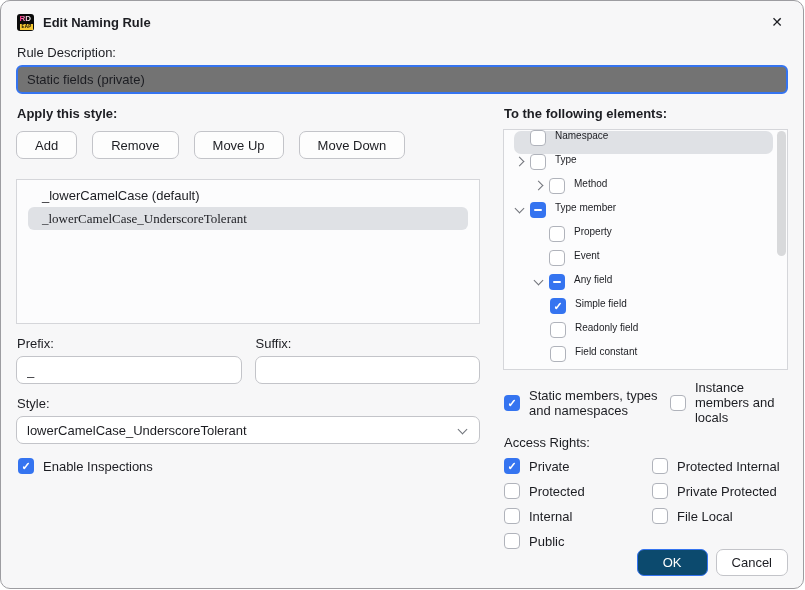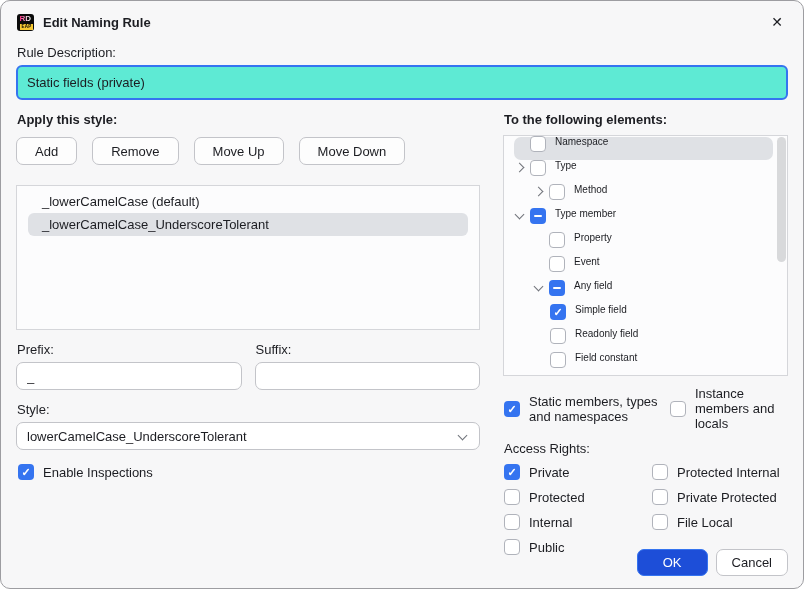--- a/index.html
+++ b/index.html
@@ -14,35 +14,35 @@
   .app-icon { position:relative; width:17px; height:17px; background:#0b0b0b; border-radius:3px; flex:none; }
   .app-icon .rd { position:absolute; top:1px; left:2.5px; font-size:8px; line-height:8px; font-weight:700;
     background:linear-gradient(90deg,#ff2d87 0%,#ffffff 80%); -webkit-background-clip:text; background-clip:text; color:transparent; }
   .app-icon .eap { position:absolute; bottom:1px; left:3px; right:1px; height:6px; background:#f8ca33;
     color:#000; font-size:4.5px; line-height:6px; font-weight:700; text-align:center; letter-spacing:0.3px; }
   .window-title { font-size:13px; font-weight:600; }
   .close-btn { margin-left:auto; font-size:14px; line-height:14px; color:#1c1d22; cursor:default; padding:2px 4px; }
   
   .rule-desc { padding:0 15px; }
   .field-label { display:block; font-size:13px; margin:6px 1px 5px 1px; }
-  .text-input { width:100%; height:35px; border:2px solid #3574F0; border-radius:6px; background:#5eead4;
+  .text-input { width:100%; height:29px; border:2px solid #3574F0; border-radius:6px; background:#737373;
     font-family:inherit; font-size:13px; color:#1c1d22; padding:0 9px; outline:none; }
   
   .main { display:flex; gap:23px; padding:0 15px; }
   .col-left { width:464px; flex:none; }
   .col-right { flex:1; min-width:0; }
   .section-label { font-size:13px; font-weight:600; margin:12px 0 0 1px; }
   
   .btn-row { display:flex; gap:15px; margin-top:10px; }
   .btn { height:28px; padding:0 18px; background:#fdfdfd; border:1px solid #c3c4c9; border-radius:7px;
     font-family:inherit; font-size:13px; color:#1c1d22; display:flex; align-items:center; }
   
   .style-list { margin-top:20px; height:145px; background:#fcfcfd; border:1px solid #d5d6da; padding-top:4px; }
   .list-item { position:relative; height:23px; line-height:23px; font-size:13px; margin:0 11px; padding-left:14px; border-radius:6px; }
-  .list-item.selected { background:#dfe1e5; }
+  .list-item.selected { background:#dfe1e5;font-family:Liberation Serif, serif; }
   
   .field-row { display:flex; gap:13px; margin-top:12px; }
   .field { flex:1; min-width:0; }
   .input { width:100%; height:28px; border:1px solid #c3c4c9; border-radius:7px; background:#fff;
     font-family:inherit; font-size:13px; color:#1c1d22; padding:0 10px; outline:none; }
   .style-field { margin-top:12px; }
   .select { position:relative; width:100%; height:28px; border:1px solid #c3c4c9; border-radius:7px; background:#fff;
     font-size:13px; display:flex; align-items:center; padding:0 30px 0 10px; }
   .select-chevron { position:absolute; right:13px; top:9px; width:7px; height:7px;
     border-right:1.5px solid #6f737a; border-bottom:1.5px solid #6f737a; transform:rotate(45deg); }
@@ -70,21 +70,21 @@
     border-right:1.4px solid #70737a; border-bottom:1.4px solid #70737a; }
   .chev.right::after { transform:rotate(-45deg); left:4px; top:4px; }
   .chev.down::after { transform:rotate(45deg); left:4px; top:3px; }
   .chev.none::after { display:none; }
   
   .scope-checks { display:flex; flex-direction:row; gap:10px; margin-top:10px; margin-left:1px; }
   .access-label { font-size:13px; margin:10px 0 0 1px; }
   .access-grid { display:grid; grid-template-columns:148px 1fr; row-gap:9px; margin-top:8px; margin-left:1px; }
   
   .footer { position:absolute; right:15px; bottom:12px; display:flex; gap:8px; }
-  .btn-primary { height:27px; padding:0 25px; background:#1d4ed8; border:1px solid #3574F0; border-radius:7px;
+  .btn-primary { height:27px; padding:0 25px; background:#0c4a6e; border:1px solid #3574F0; border-radius:7px;
     color:#fff; font-family:inherit; font-size:13px; display:flex; align-items:center; }
   .btn-cancel { height:27px; padding:0 15px; background:#fff; border:1px solid #c3c4c9; border-radius:7px;
     color:#1c1d22; font-family:inherit; font-size:13px; display:flex; align-items:center; }
 </style>
 </head>
 <body>
 
 <div class="dialog">
 
   <div class="titlebar">

